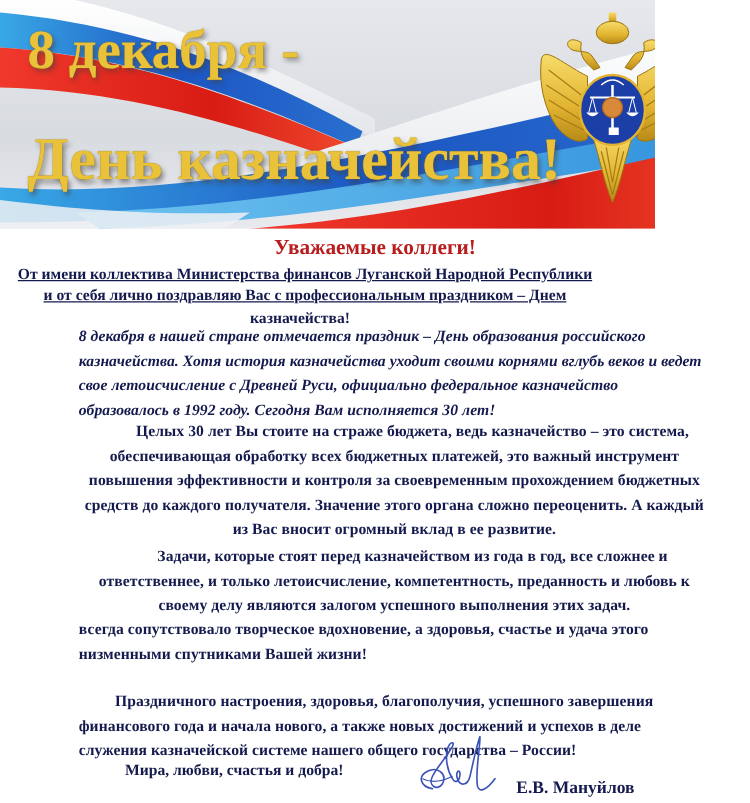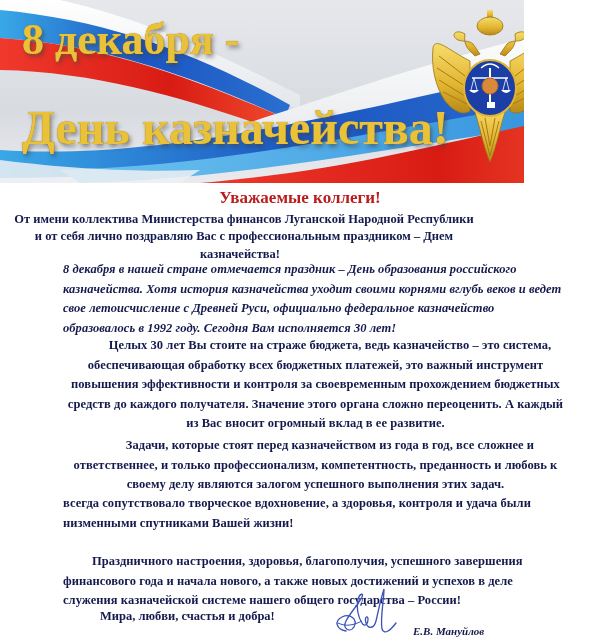--- a/index.html
+++ b/index.html
@@ -73,20 +73,21 @@
       line-height: 22px;
       color: #b91c1c;
     }
     .intro {
       position: absolute;
       left: 0; top: 28px;
       width: 488px;
       text-align: center;
       font-size: 12.5px;
       line-height: 17px;
+      text-decoration: underline;
     }
     .intro-tail {
       position: absolute;
       left: 0; top: 63px;
       width: 480px;
       text-align: center;
       font-size: 12.5px;
       line-height: 17px;
     }
     .para {
@@ -119,24 +120,23 @@
     }
     .sign-left div { white-space: nowrap; }
     .signature {
       position: absolute;
       left: 328px; top: 400px;
       width: 70px; height: 58px;
     }
     .sign-name {
       position: absolute;
       left: 413px; top: 438px;
-      font-size: 11px;
+      font-size: 14px;
       line-height: 20px;
       white-space: nowrap;
-      font-style: italic;
     }
   </style>
 </head>
 <body>
 
 <div class="banner">
   <svg class="waves" viewBox="0 0 600 183" preserveAspectRatio="none">
     <defs>
       <linearGradient id="gBlue" x1="0" y1="0" x2="1" y2="0">
         <stop offset="0" stop-color="#39a8e6"></stop>
@@ -238,26 +238,26 @@
   <div class="para p2">
     <div><span class="ind"></span><span>Целых 30 лет  Вы стоите на страже бюджета, ведь казначейство – это система,</span></div>
     <div>обеспечивающая обработку всех бюджетных платежей, это важный инструмент</div>
     <div>повышения эффективности и контроля за своевременным прохождением бюджетных</div>
     <div>средств до каждого получателя. Значение этого органа сложно переоценить. А каждый</div>
     <div>из Вас вносит огромный вклад в ее развитие.</div>
   </div>
 
   <div class="para p3">
     <div><span class="ind"></span><span>Задачи, которые стоят перед казначейством из года в год, все сложнее и</span></div>
-    <div>ответственнее, и только профессионализм, компетентность, преданность и любовь к</div>
+    <div>ответственнее, и только летоисчисление, компетентность, преданность и любовь к</div>
     <div>своему делу являются залогом успешного выполнения этих задач.</div>
   </div>
 
   <div class="para p4">
-    <div>всегда сопутствовало творческое вдохновение, а здоровья, контроля и удача были</div>
+    <div>всегда сопутствовало творческое вдохновение, а здоровья, счастье и удача этого</div>
     <div>низменными спутниками Вашей жизни!</div>
   </div>
 
   <div class="para p5">
     <div><span class="ind"></span><span>Праздничного настроения, здоровья, благополучия, успешного завершения</span></div>
     <div>финансового года и начала нового, а также новых достижений и успехов в деле</div>
     <div>служения казначейской системе нашего общего государства – России!</div>
   </div>
 
   <div class="wish">Мира, любви, счастья и добра!</div>

